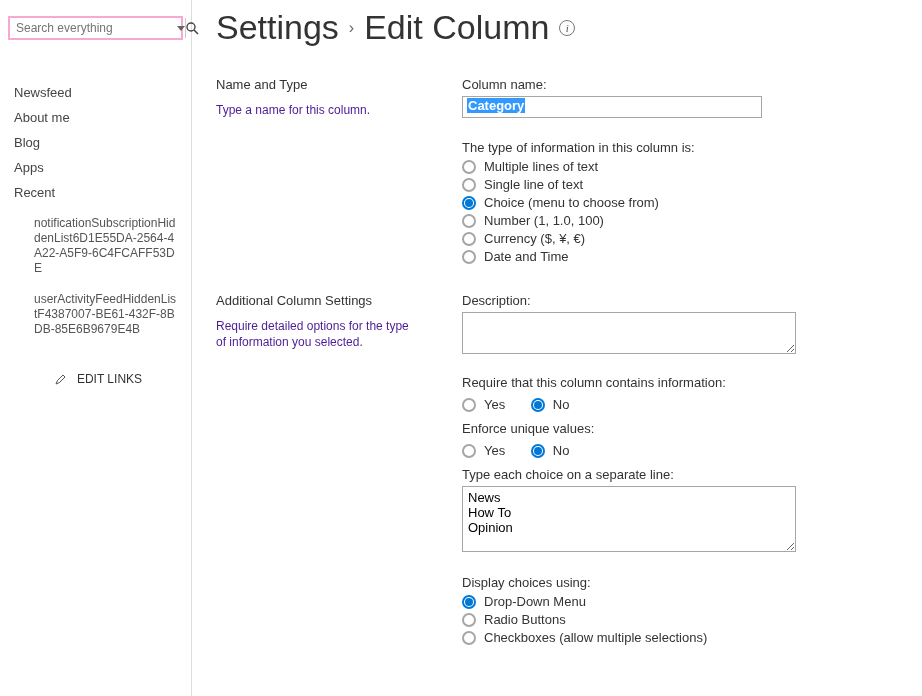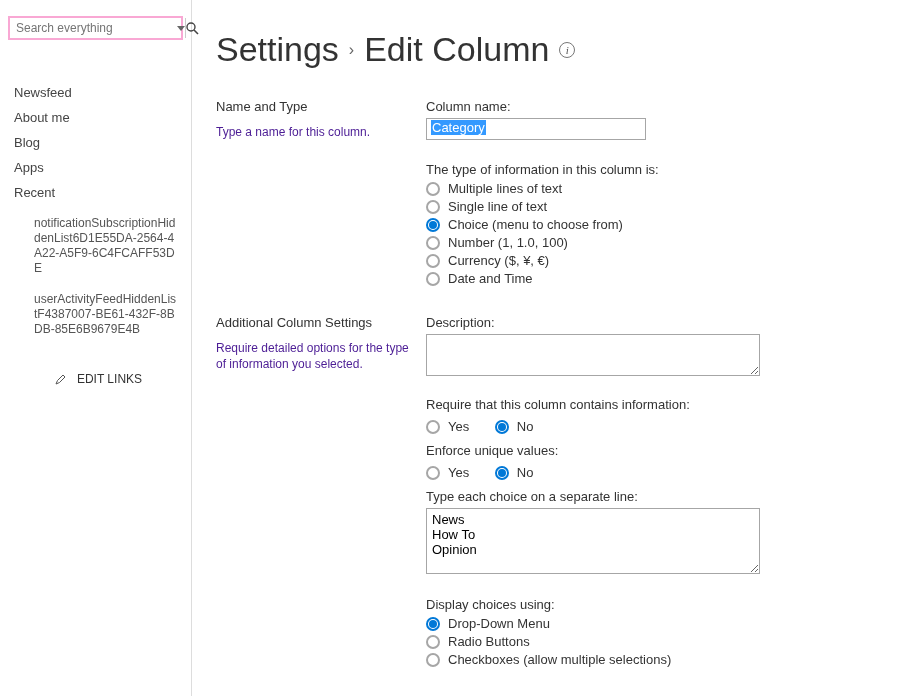--- a/index.html
+++ b/index.html
@@ -72,21 +72,20 @@
   }
   
   .main {
     flex: 1;
     padding: 8px 0 0 24px;
     overflow: auto;
   }
   .titlebar {
     display:flex; align-items:center; gap:10px;
     margin-bottom: 30px;
-    margin-top: 22px;
   }
   .title-link {
     font-size: 34px;
     font-weight: 300;
     color: #333;
   }
   .title-sep {
     font-size: 16px;
     color: #666;
   }
@@ -99,20 +98,21 @@
     width:16px; height:16px; border:1px solid #777; border-radius:50%;
     display:flex; align-items:center; justify-content:center;
     font-size:11px; color:#555;
     font-family: Georgia, serif;
     font-style: italic;
     cursor: pointer;
   }
   .section {
     display:flex;
     margin-bottom: 26px;
+    justify-content: space-between;
   }
   .section .col1 {
     width: 210px;
     padding-right: 16px;
   }
   .section .col2 {
     flex: 1;
     max-width: 460px;
   }
   .sec-head {
@@ -124,25 +124,26 @@
     font-size: 12px;
     color: #4c1d95;
     line-height: 1.35;
   }
   .fldlabel {
     font-size: 13px;
     color: #333;
     margin-bottom: 4px;
   }
   .txtinput {
-    width: 220px;
+    width: 300px;
     height: 22px;
     border: 1px solid #a6a6a6;
     padding: 1px 4px;
     font-size: 13px;
+    font-weight: bold;
   }
   .txtinput.sel {
     background: #fff;
   }
   .txtinput.sel span.selection {
     background: #3399ff;
     color: #fff;
     padding: 0 1px;
   }
   .spacer-v { height: 22px; }

